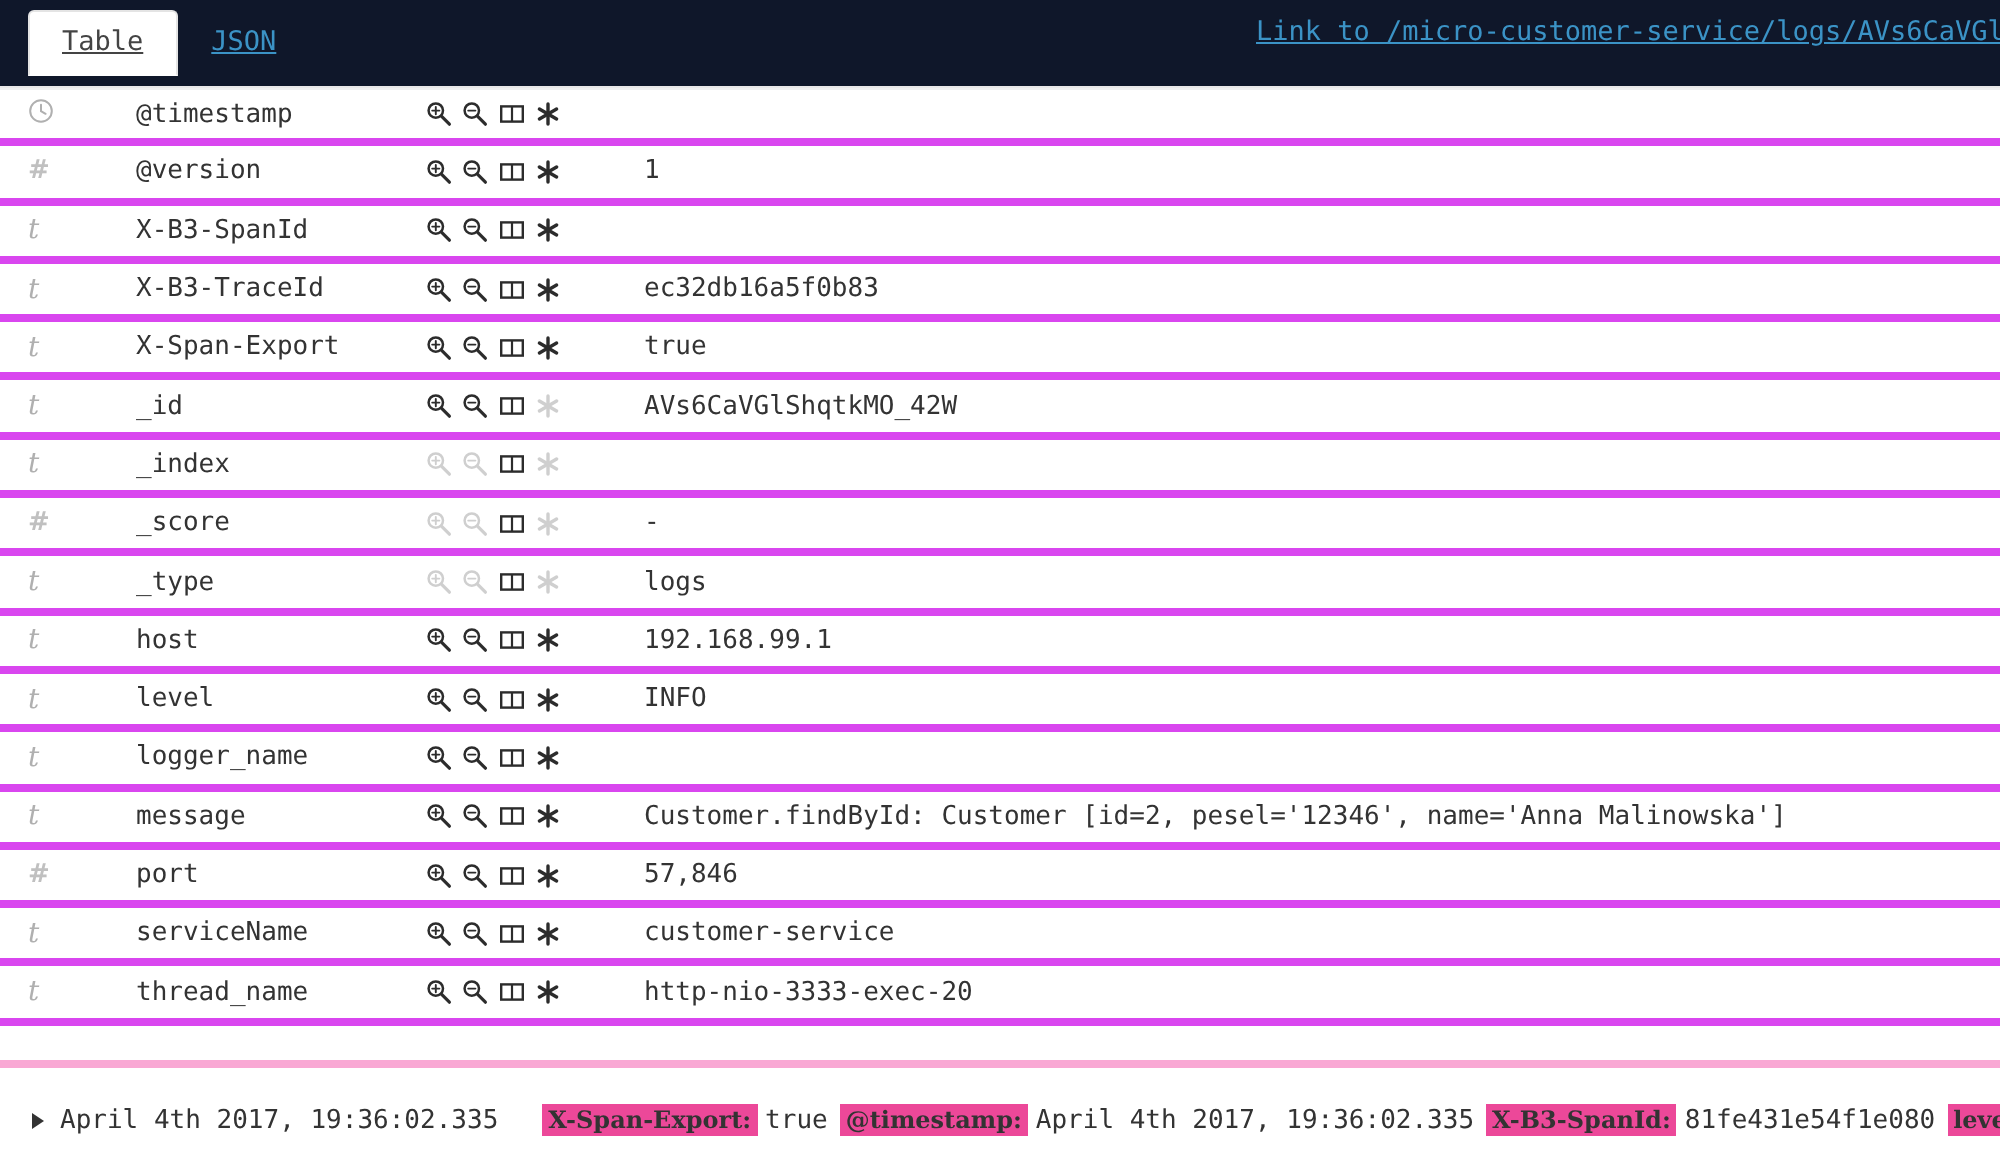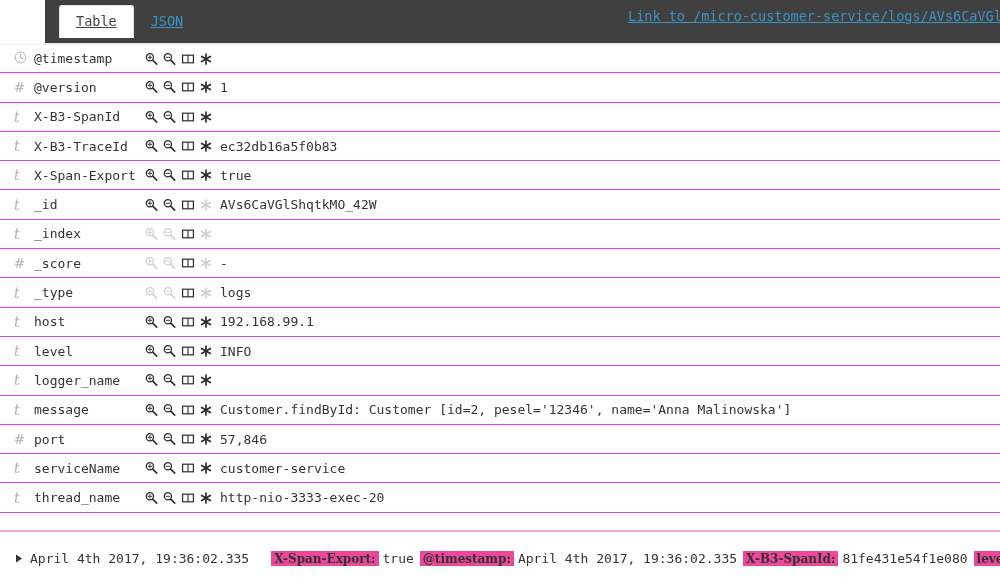--- a/index.html
+++ b/index.html
@@ -16,22 +16,21 @@
     position: relative;
     width: 1000px;
     height: 582px;
     background: #ffffff;
   }
 
   
   .header {
     position: relative;
     height: 44px;
-    background: #404040;
-    margin-left: 45px;
+    background: #0f172a;
   }
   .tabs {
     position: absolute;
     left: 14px;
     top: 5px;
     display: flex;
     align-items: flex-start;
     gap: 0px;
   }
   .tab {
@@ -84,22 +83,23 @@
 
   
   .table {
     position: relative;
     width: 1000px;
   }
   .row {
     display: flex;
     align-items: center;
     height: 29.3px;
-    border-bottom: 1px solid #d946ef;
+    border-bottom: 4px solid #d946ef;
     overflow: hidden;
+    gap: 34px;
   }
   .row:first-child { border-top: 1px solid #f0f0f0; }
 
   .cell-type {
     flex: 0 0 34px;
     padding-left: 14px;
     font-family: "DejaVu Serif", "Liberation Serif", serif;
     font-style: italic;
     font-size: 13px;
     color: #b0b0b0;
@@ -142,21 +142,21 @@
   }
 
   
   .bottom-wrap {
     position: absolute;
     left: 0;
     right: 0;
     bottom: 0;
     height: 52px;
     background: #ffffff;
-    border-top: 2px solid #f9a8d4;
+    border-top: 4px solid #f9a8d4;
   }
   .bottom-row {
     display: flex;
     align-items: center;
     height: 52px;
     padding-left: 8px;
     overflow: hidden;
     white-space: nowrap;
   }
   .caret {

